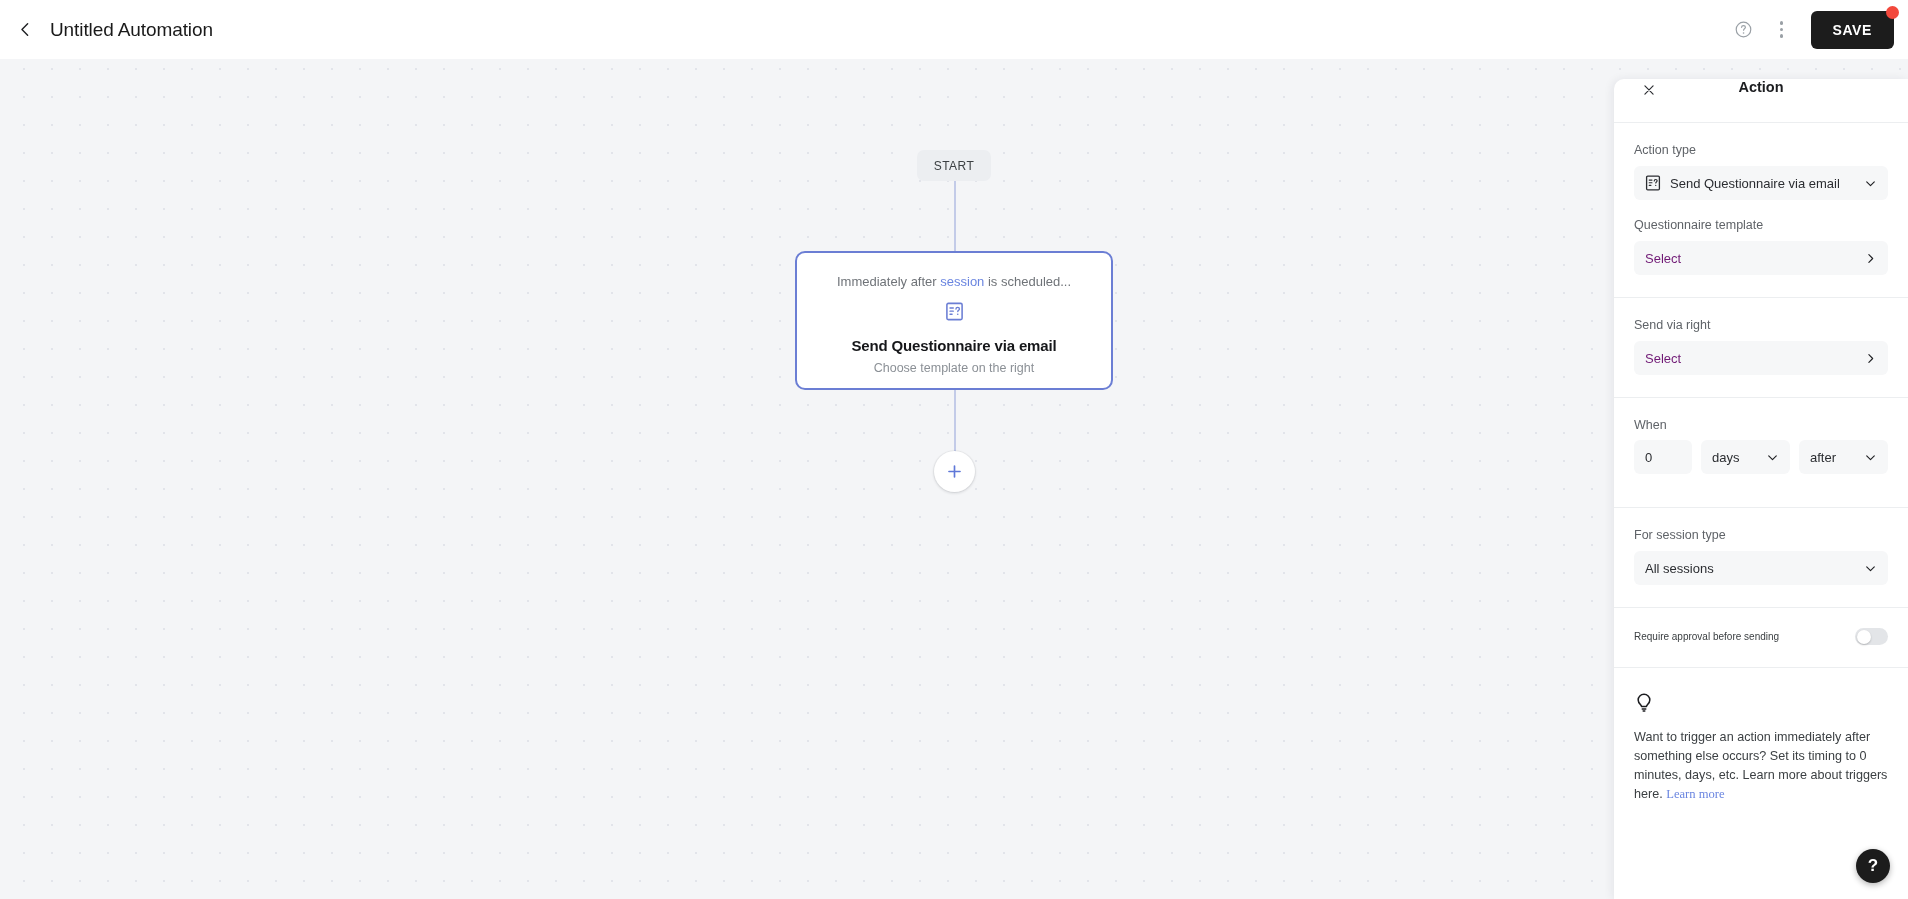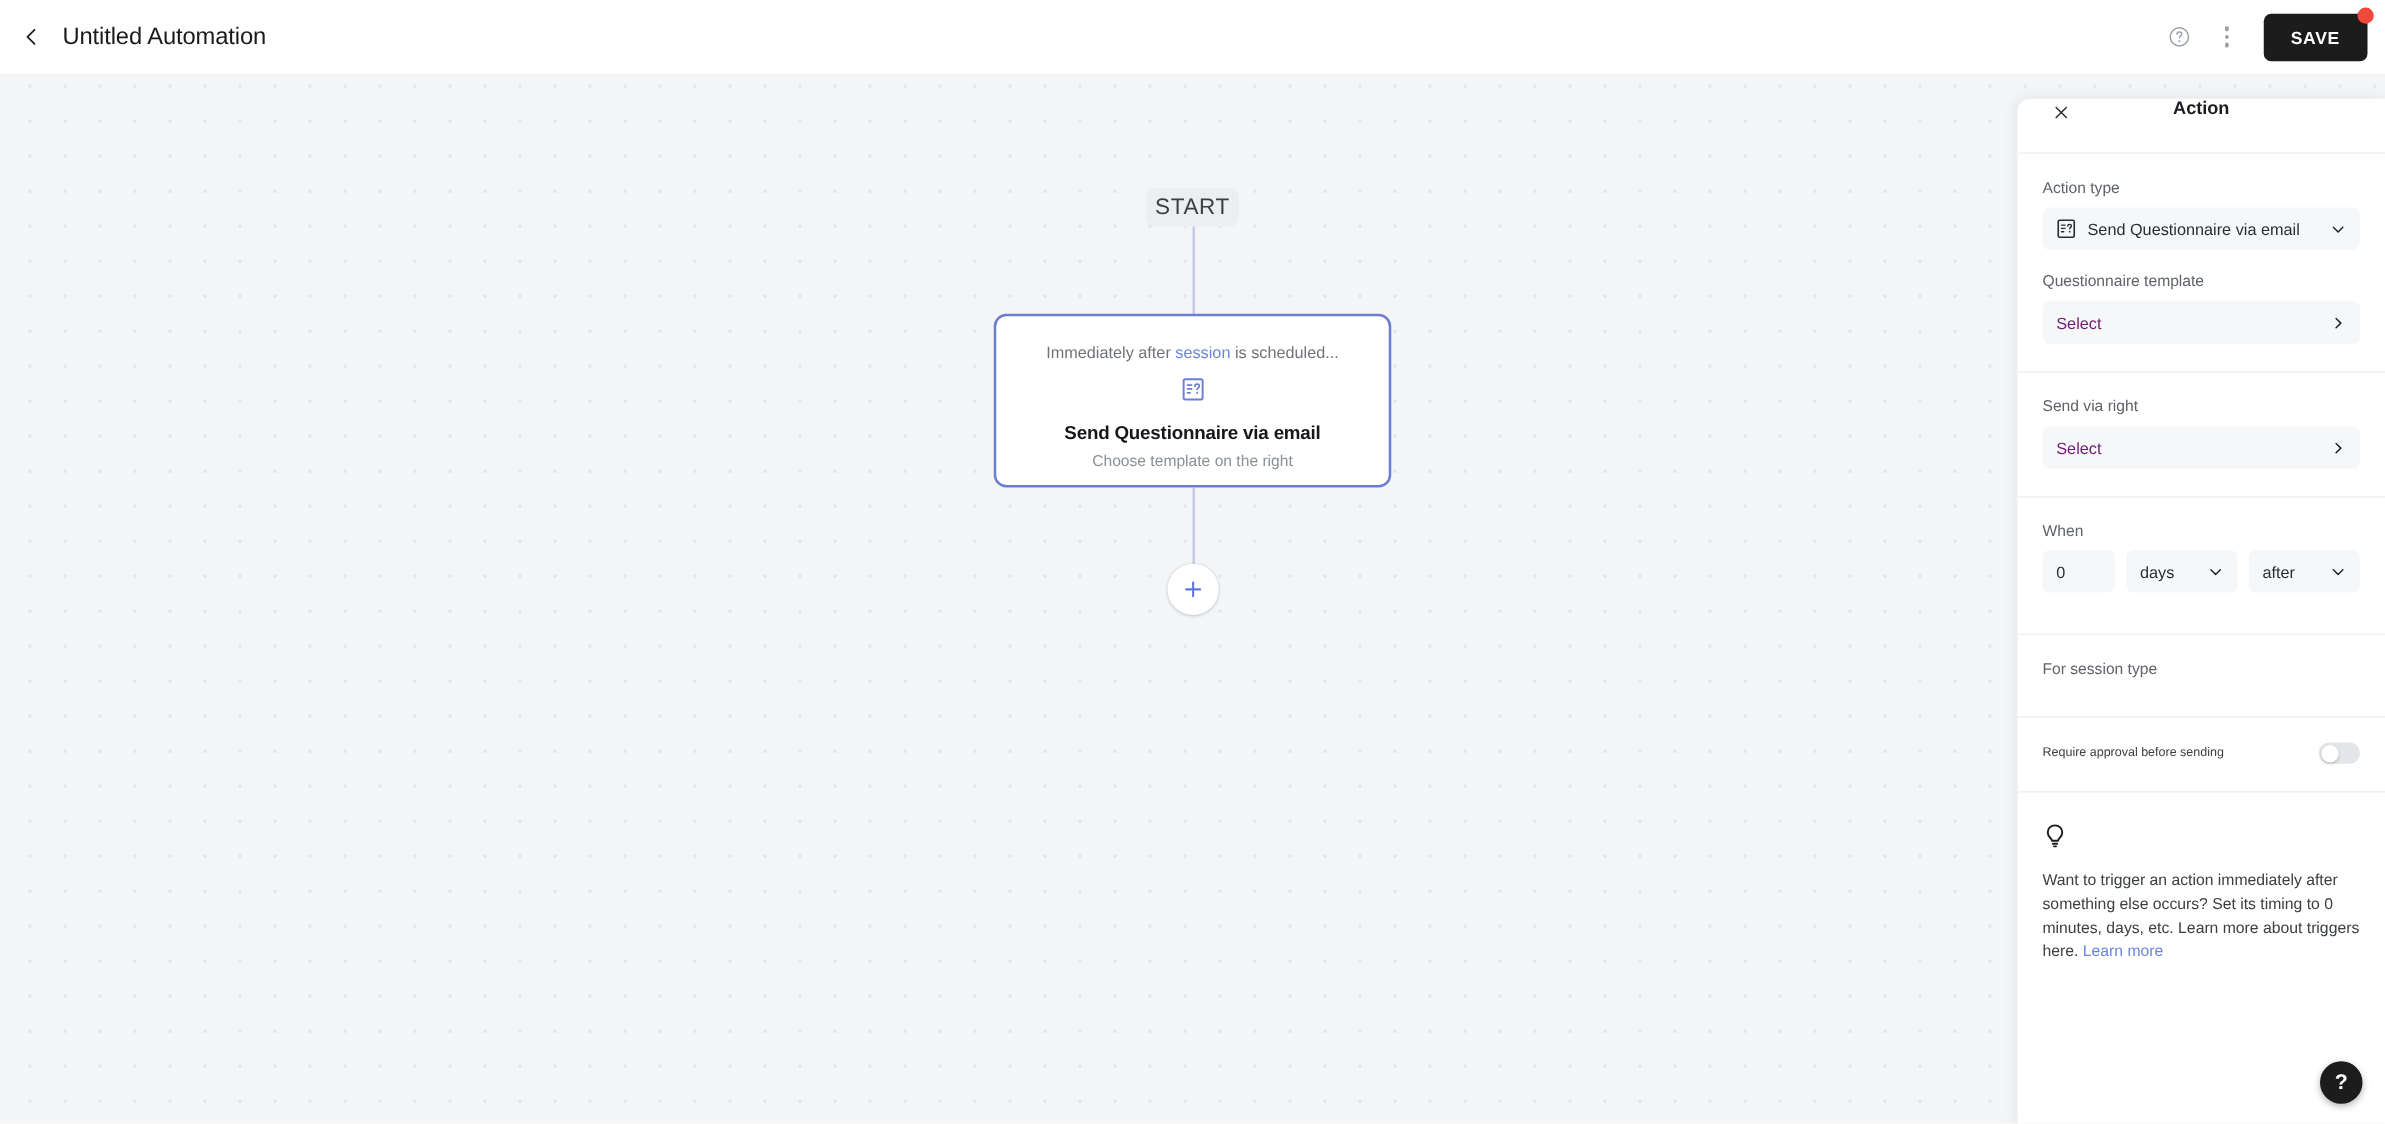--- a/index.html
+++ b/index.html
@@ -120,21 +120,21 @@
   .connector-b { top: 343px; height: 62px; }
 
   .start-chip {
     position: absolute;
     top: 103px;
     left: 917px;
     width: 74px; height: 31px;
     background: #eceef1;
     border-radius: 7px;
     display: flex; align-items: center; justify-content: center;
-    font-size: 18px;
+    font-size: 12px;
     font-weight: 500;
     letter-spacing: 0.5px;
     color: #3c4043;
   }
 
   .node-card {
     position: absolute;
     top: 204px;
     left: 795px;
     width: 318px;
@@ -282,21 +282,21 @@
 
   .tip {
     padding: 24px 20px 20px 20px;
   }
   .tip-icon { margin-bottom: 10px; }
   .tip-text {
     font-size: 12.6px;
     line-height: 1.52;
     color: #3c4043;
   }
-  .tip-text .link { color: #6a85e0; cursor: pointer; }
+  .tip-text .link { color: #6a85e0; cursor: pointer; font-family: Liberation Serif, serif; }
 
   .help-fab {
     position: absolute;
     bottom: 16px; right: 18px;
     width: 34px; height: 34px;
     border-radius: 50%;
     background: #1c1c1c;
     color: #ffffff;
     display: flex; align-items: center; justify-content: center;
     font-size: 17px;
@@ -446,20 +446,26 @@
           <svg width="13" height="13" viewBox="0 0 24 24" fill="none">
             <path d="M5 9 L12 16 L19 9" stroke="#1f2023" stroke-width="2.1" stroke-linecap="round" stroke-linejoin="round"></path>
           </svg>
         </div>
       </div>
 
     </div>
 
     <div class="panel-section">
       <div class="field-label">For session type</div>
+      <div class="control">
+        <span class="ctl-text">All sessions</span>
+        <svg width="13" height="13" viewBox="0 0 24 24" fill="none">
+          <path d="M5 9 L12 16 L19 9" stroke="#1f2023" stroke-width="2.1" stroke-linecap="round" stroke-linejoin="round"></path>
+        </svg>
+      </div>
     </div>
 
     <div class="panel-section">
       <div class="toggle-row">
         <span class="toggle-label">Require approval before sending</span>
         <span class="toggle">
           <span class="knob"></span>
         </span>
       </div>
     </div>

